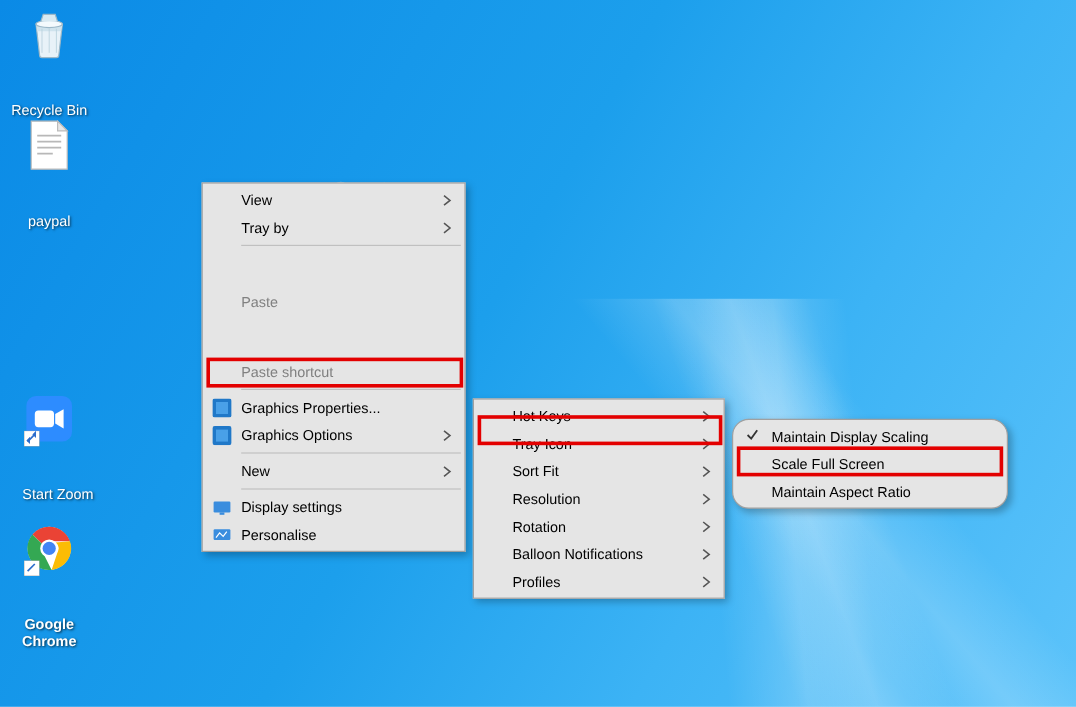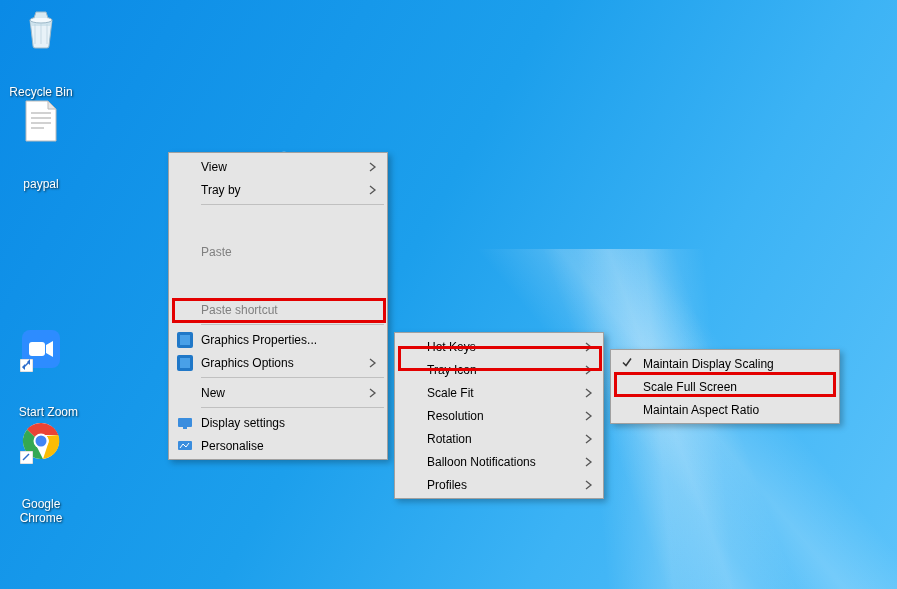--- a/index.html
+++ b/index.html
@@ -147,21 +147,21 @@
     </svg>
     <svg width="13" height="13" viewBox="0 0 13 13" style="position:absolute; left:0; bottom:-2px;">
       <rect width="13" height="13" fill="#fff" stroke="#888" stroke-width="0.5"></rect>
       <path d="M2 7 L5 4 L5 10 Z M7 2 L10 5 L10 -1 Z" fill="#2d6dcc" transform="translate(0,1)"></path>
       <path d="M3 9 L9 3" stroke="#2d6dcc" stroke-width="1.4"></path>
     </svg>
   </div>
   <div class="label">Start Zoom</div>
 </div>
 
-<div class="desktop-icon" style="left:4px; top:420px;">
+<div class="desktop-icon" style="left:4px; top:436px;font-weight:bold;">
   <div class="icon-img" style="position:relative;">
     <svg width="40" height="40" viewBox="0 0 40 40">
       <circle cx="20" cy="20" r="18" fill="#fff"></circle>
       <path d="M20 2 A18 18 0 0 1 37.3 14 L20 14 A6 6 0 0 0 14.8 17 L6 8.5 A18 18 0 0 1 20 2 Z" fill="#ea4335"></path>
       <path d="M37.3 14 A18 18 0 0 1 22 37.9 L27 23 A6 6 0 0 0 25.2 15 L37.3 14 Z" fill="#fbbc05"></path>
       <path d="M6 8.5 L14.8 17 A6 6 0 0 0 15 24 L22 37.9 A18 18 0 0 1 6 8.5 Z" fill="#34a853"></path>
       <circle cx="20" cy="20" r="7.5" fill="#fff"></circle>
       <circle cx="20" cy="20" r="5.5" fill="#4285f4"></circle>
     </svg>
     <svg width="13" height="13" viewBox="0 0 13 13" style="position:absolute; left:0; bottom:-2px;">
@@ -261,21 +261,21 @@
   </div>
   <div class="menu-item">
     <span>Tray Icon</span>
     <span class="arrow">
         <svg width="8" height="10">
           <path d="M1 1 L6 5 L1 9" stroke="#555" stroke-width="1.3" fill="none"></path>
         </svg>
       </span>
   </div>
   <div class="menu-item">
-    <span>Scale Fit</span>
+    <span>Sort Fit</span>
     <span class="arrow">
         <svg width="8" height="10">
           <path d="M1 1 L6 5 L1 9" stroke="#555" stroke-width="1.3" fill="none"></path>
         </svg>
       </span>
   </div>
   <div class="menu-item">
     <span>Resolution</span>
     <span class="arrow">
         <svg width="8" height="10">
@@ -302,21 +302,21 @@
   <div class="menu-item">
     <span>Profiles</span>
     <span class="arrow">
         <svg width="8" height="10">
           <path d="M1 1 L6 5 L1 9" stroke="#555" stroke-width="1.3" fill="none"></path>
         </svg>
       </span>
   </div>
 </div>
 
-<div class="menu" style="left:610px; top:349px; width:230px;">
+<div class="menu" style="left:610px; top:349px; width:230px;border-radius:14px;">
   <div class="menu-item">
     <span class="check"><svg width="12" height="12">
           <path d="M2 6 L5 9 L10 2" stroke="#333" stroke-width="1.5" fill="none"></path>
         </svg></span>
     <span>Maintain Display Scaling</span>
   </div>
   <div class="menu-item">
     <span>Scale Full Screen</span>
   </div>
   <div class="menu-item">

